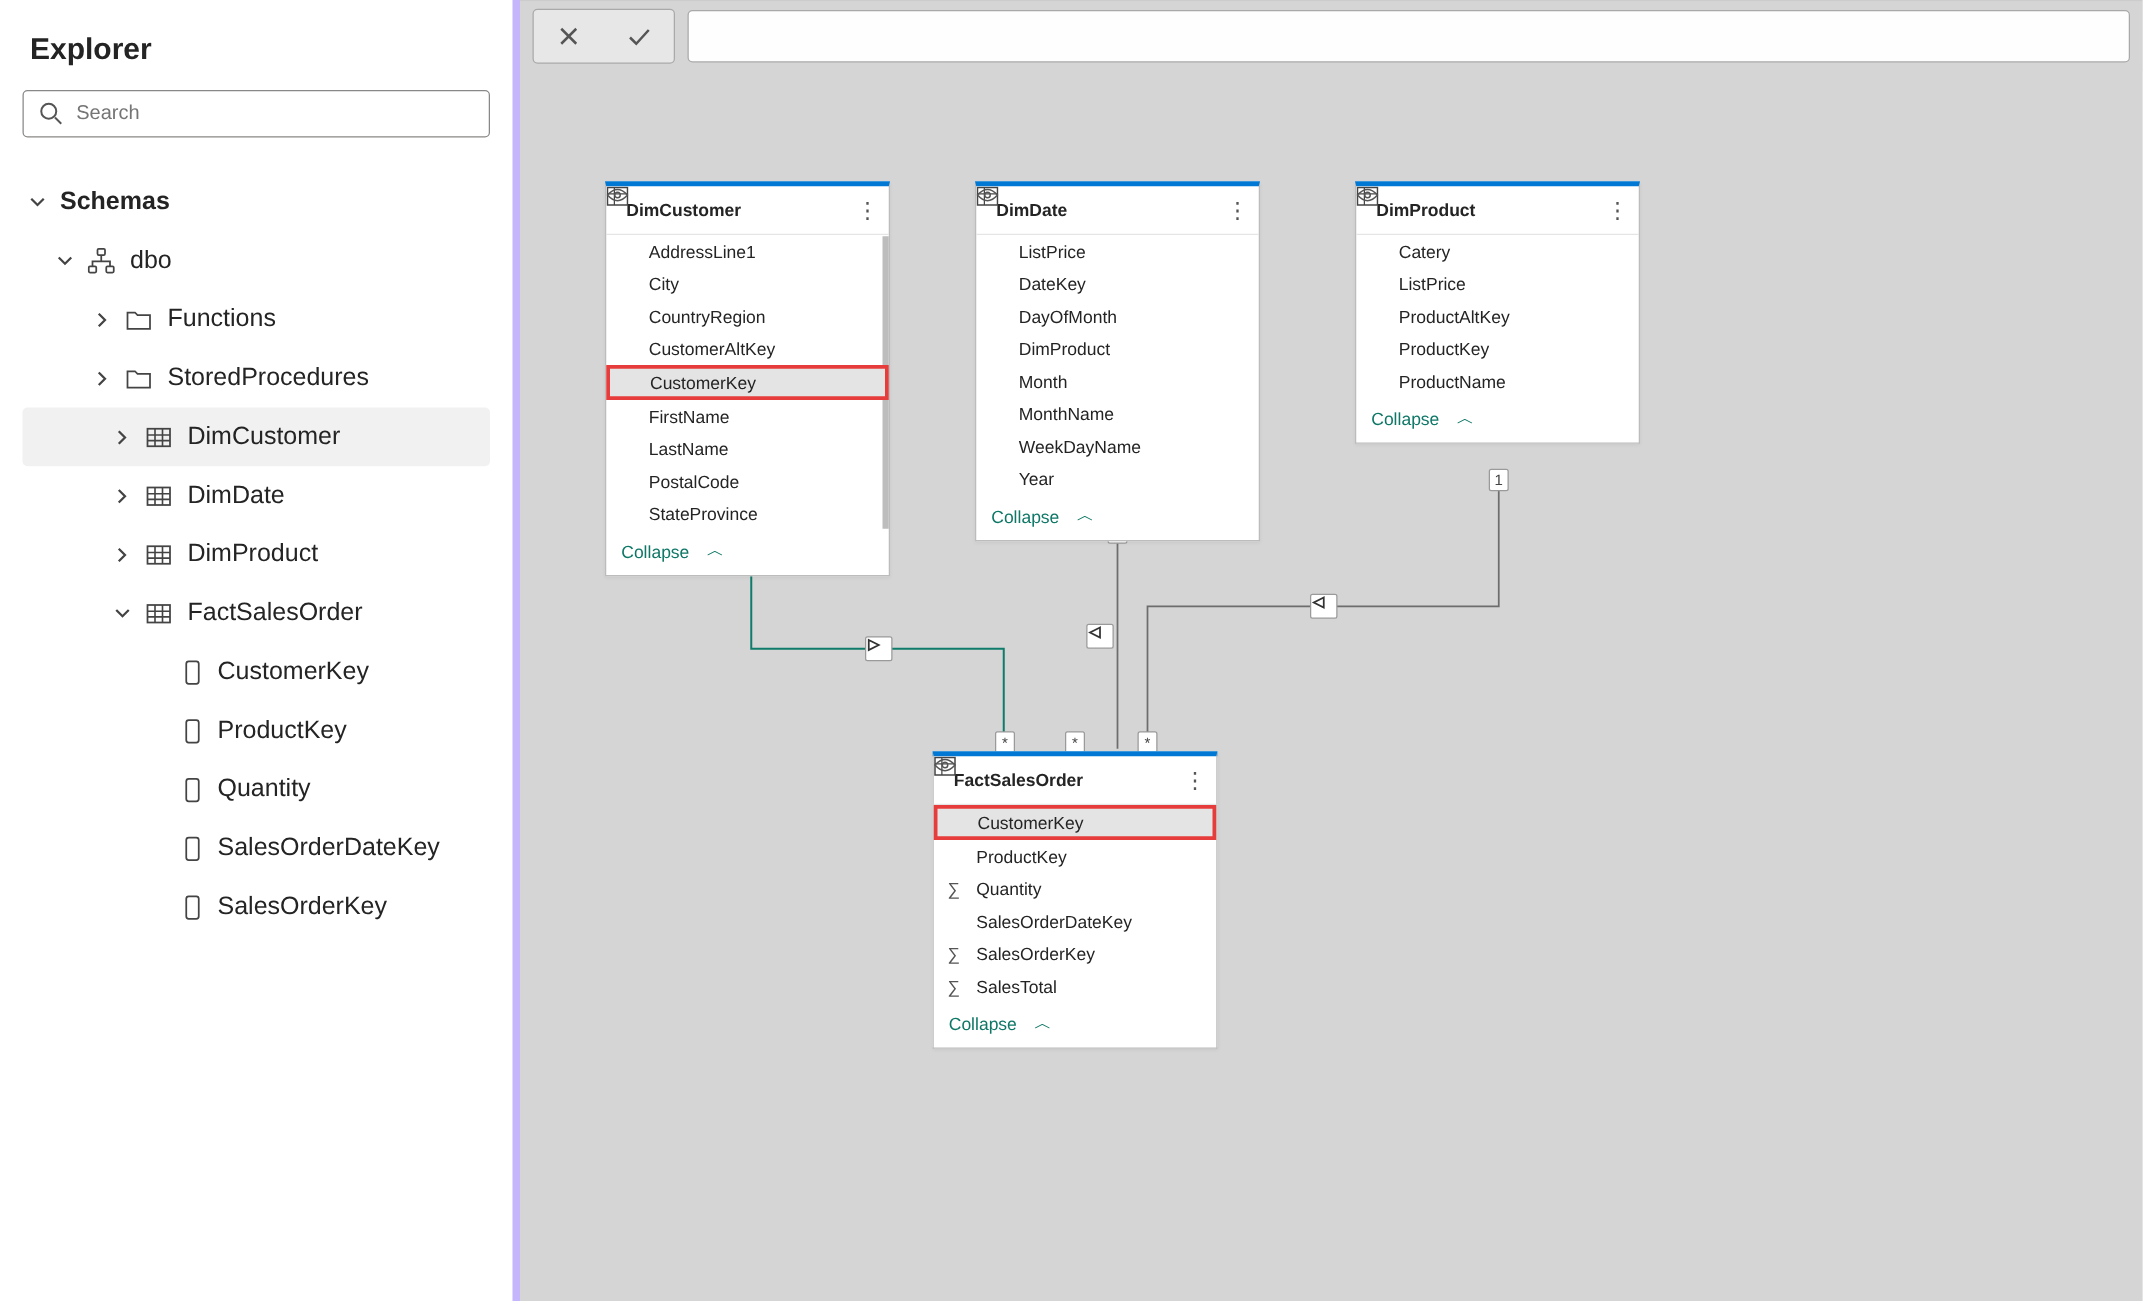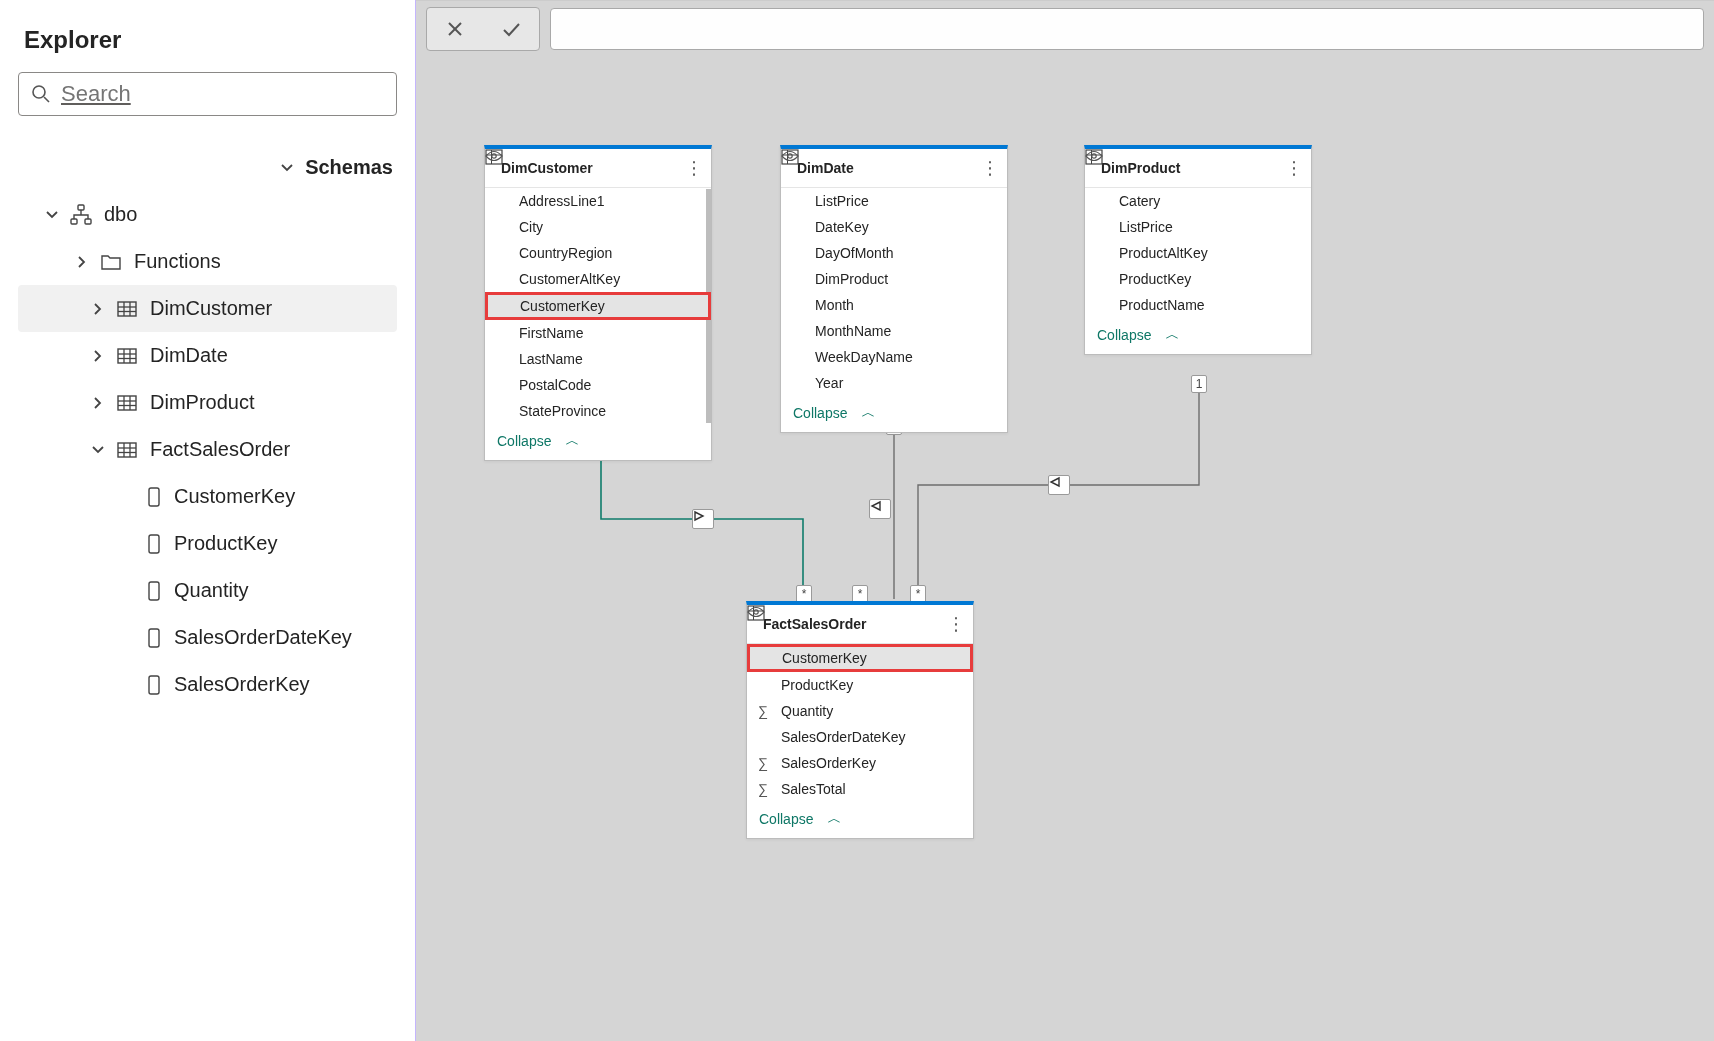--- a/index.html
+++ b/index.html
@@ -10,45 +10,44 @@
       background: #fff;
       display: flex;
       height: 1041px;
       width: 1714px;
       overflow: hidden;
     }
     
     .sidebar {
       width: 416px;
       background: #fff;
-      border-right: 1px solid #c4b5fd;
+      border-right: 6px solid #c4b5fd;
       padding: 20px 18px 0 18px;
     }
     .sidebar-title {
       font-size: 24px;
       font-weight: 600;
       margin: 6px 0 18px 6px;
     }
     .search-box {
       border: 1px solid #8a8886;
       border-radius: 4px;
       display: flex;
       align-items: center;
       padding: 8px 12px;
       margin-bottom: 28px;
     }
     .search-box svg { margin-right: 10px; flex-shrink: 0; }
     .search-input {
       border: none;
       outline: none;
-      font-size: 22px;
+      font-size: 16px;
       color: #605e5c;
       flex: 1;
       background: transparent;
-      text-decoration: underline;
     }
     .tree { font-size: 20px; }
     .tree-row {
       display: flex;
       align-items: center;
       padding: 12px 4px;
       cursor: pointer;
       border-radius: 4px;
     }
     .tree-row.selected {
@@ -60,21 +59,21 @@
       margin-right: 10px;
       flex-shrink: 0;
       display: flex;
       align-items: center;
       justify-content: center;
     }
     .tree-row .caret svg { display: block; }
     .tree-row .ticon { margin-right: 12px; flex-shrink: 0; display: flex; }
     .tree-label { font-weight: 400; }
     .tree-label.bold { font-weight: 600; }
-    .indent-0 { padding-left: 4px; justify-content: flex-end; }
+    .indent-0 { padding-left: 4px; }
     .indent-1 { padding-left: 26px; }
     .indent-2 { padding-left: 56px; }
     .indent-3 { padding-left: 72px; }
     .indent-4 { padding-left: 128px; }
 
     
     .main {
       flex: 1;
       position: relative;
       background: #d5d5d5;
@@ -250,20 +249,33 @@
           </svg>
         </span>
       <span class="ticon">
           <svg width="22" height="20" viewBox="0 0 22 20">
             <path d="M2 4 h6 l2 2 h10 v11 h-18 z" stroke="#444" stroke-width="1.4" fill="none"></path>
           </svg>
         </span>
       <span class="tree-label">Functions</span>
     </div>
 
+    <div class="tree-row indent-2">
+      <span class="caret">
+          <svg width="14" height="14" viewBox="0 0 14 14">
+            <polyline points="4,2 9,7 4,12" fill="none" stroke="#444" stroke-width="1.8"></polyline>
+          </svg>
+        </span>
+      <span class="ticon">
+          <svg width="22" height="20" viewBox="0 0 22 20">
+            <path d="M2 4 h6 l2 2 h10 v11 h-18 z" stroke="#444" stroke-width="1.4" fill="none"></path>
+          </svg>
+        </span>
+      <span class="tree-label">StoredProcedures</span>
+    </div>
 
 
     <div class="tree-row indent-3 selected">
       <span class="caret">
           <svg width="14" height="14" viewBox="0 0 14 14">
             <polyline points="4,2 9,7 4,12" fill="none" stroke="#444" stroke-width="1.8"></polyline>
           </svg>
         </span>
       <span class="ticon">
           <svg width="22" height="20" viewBox="0 0 22 20">

